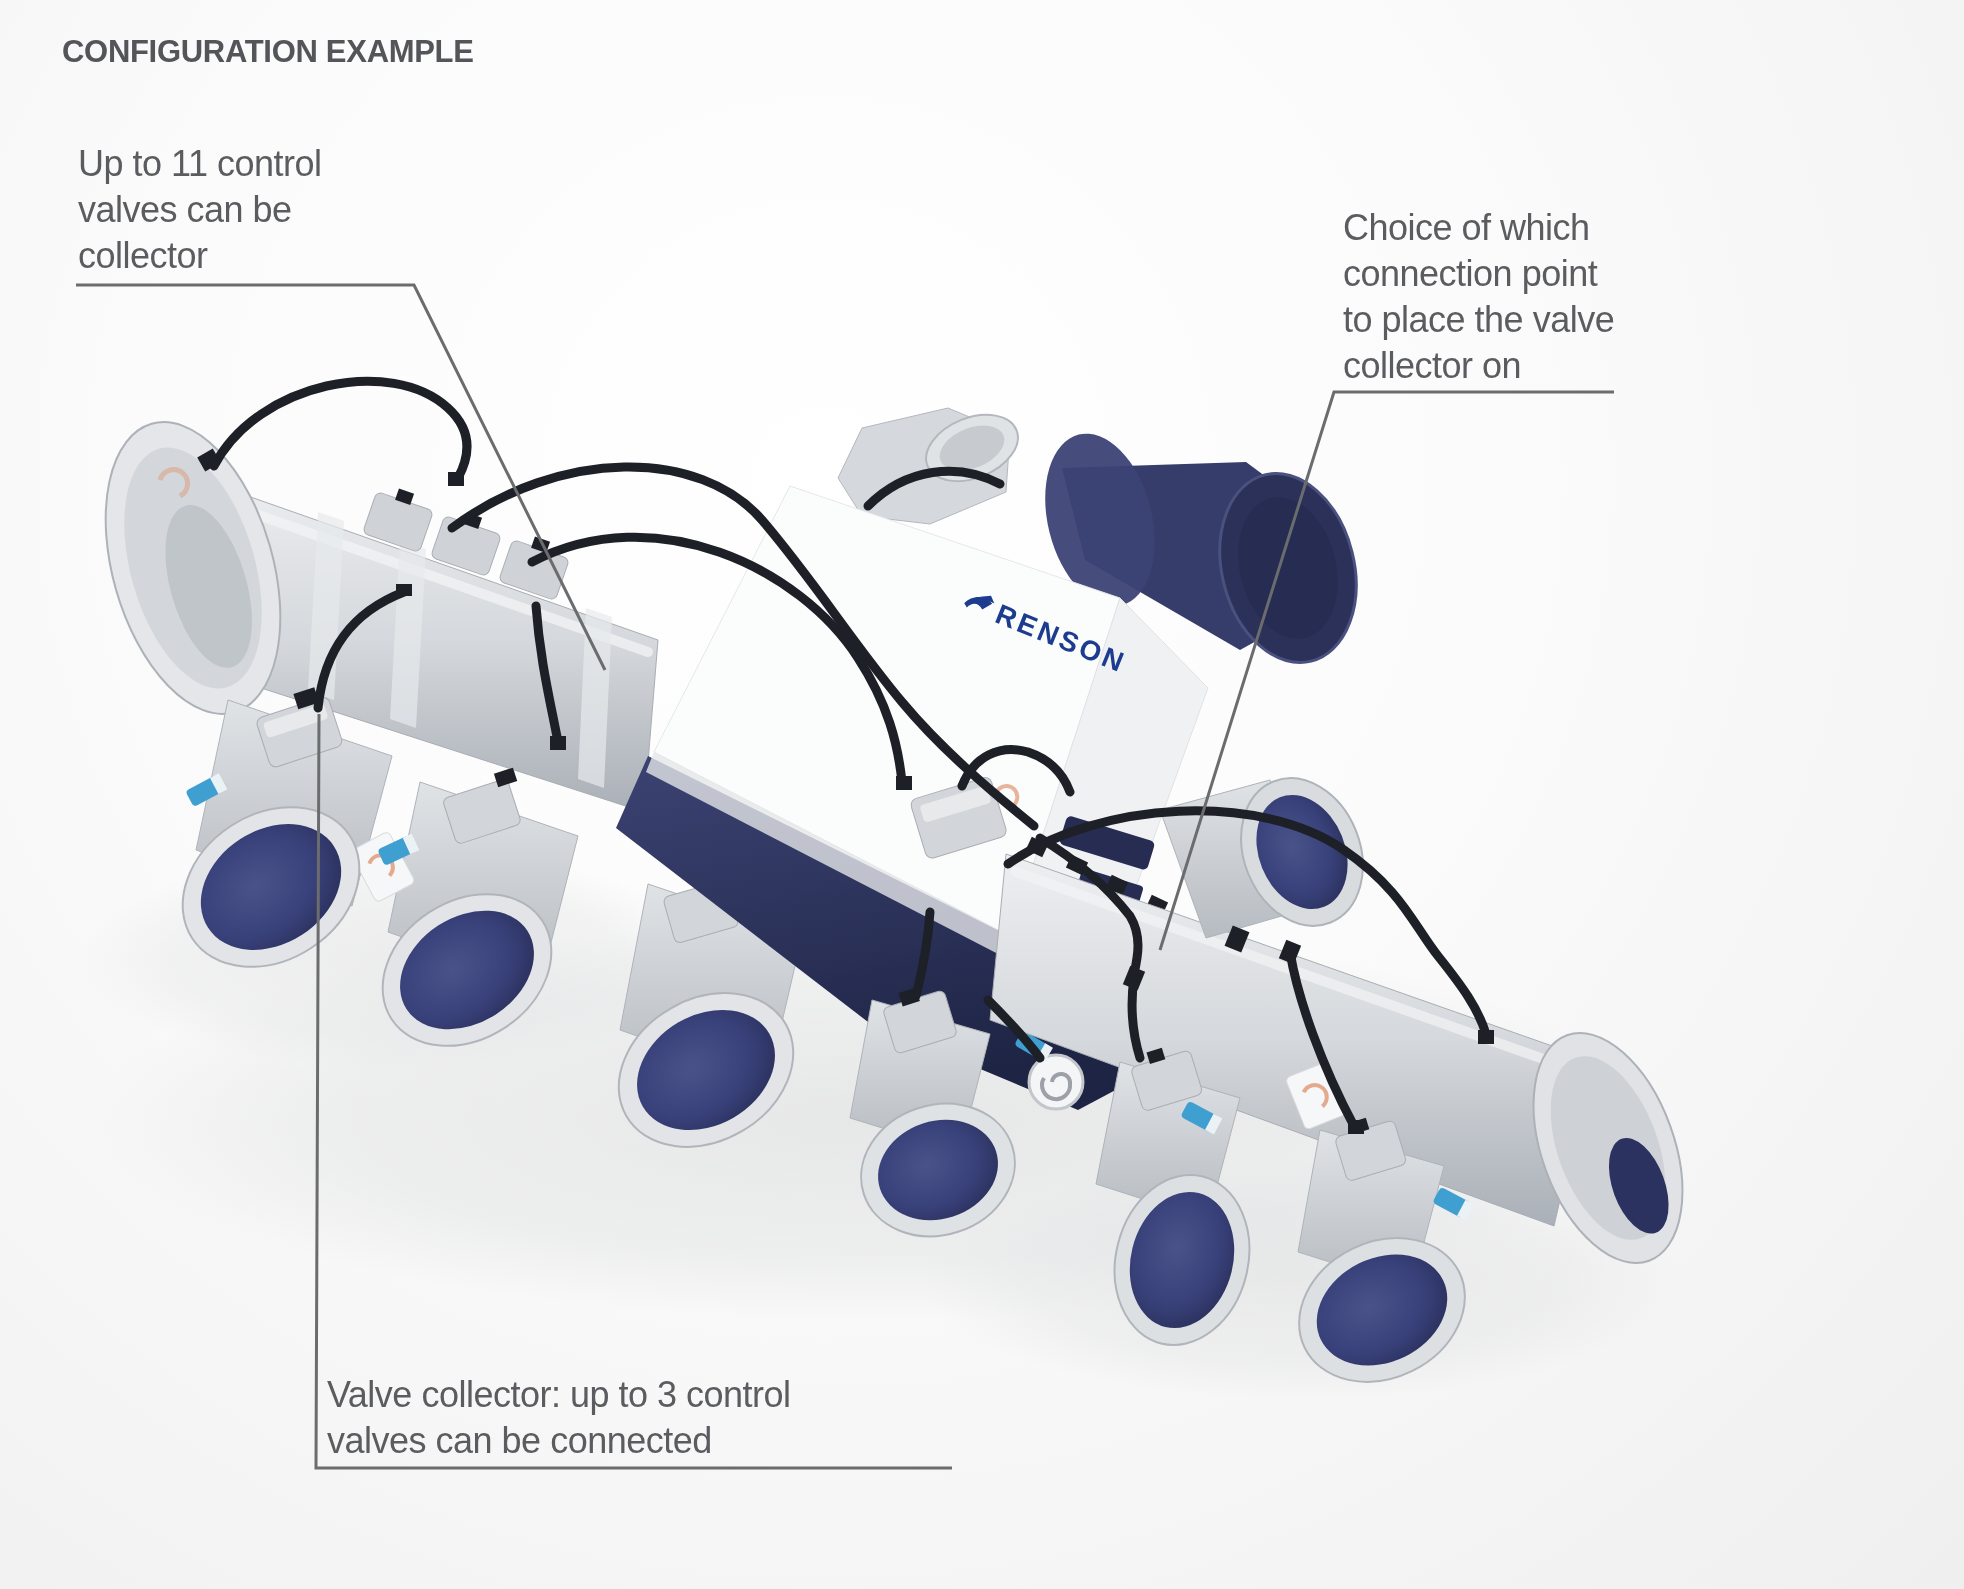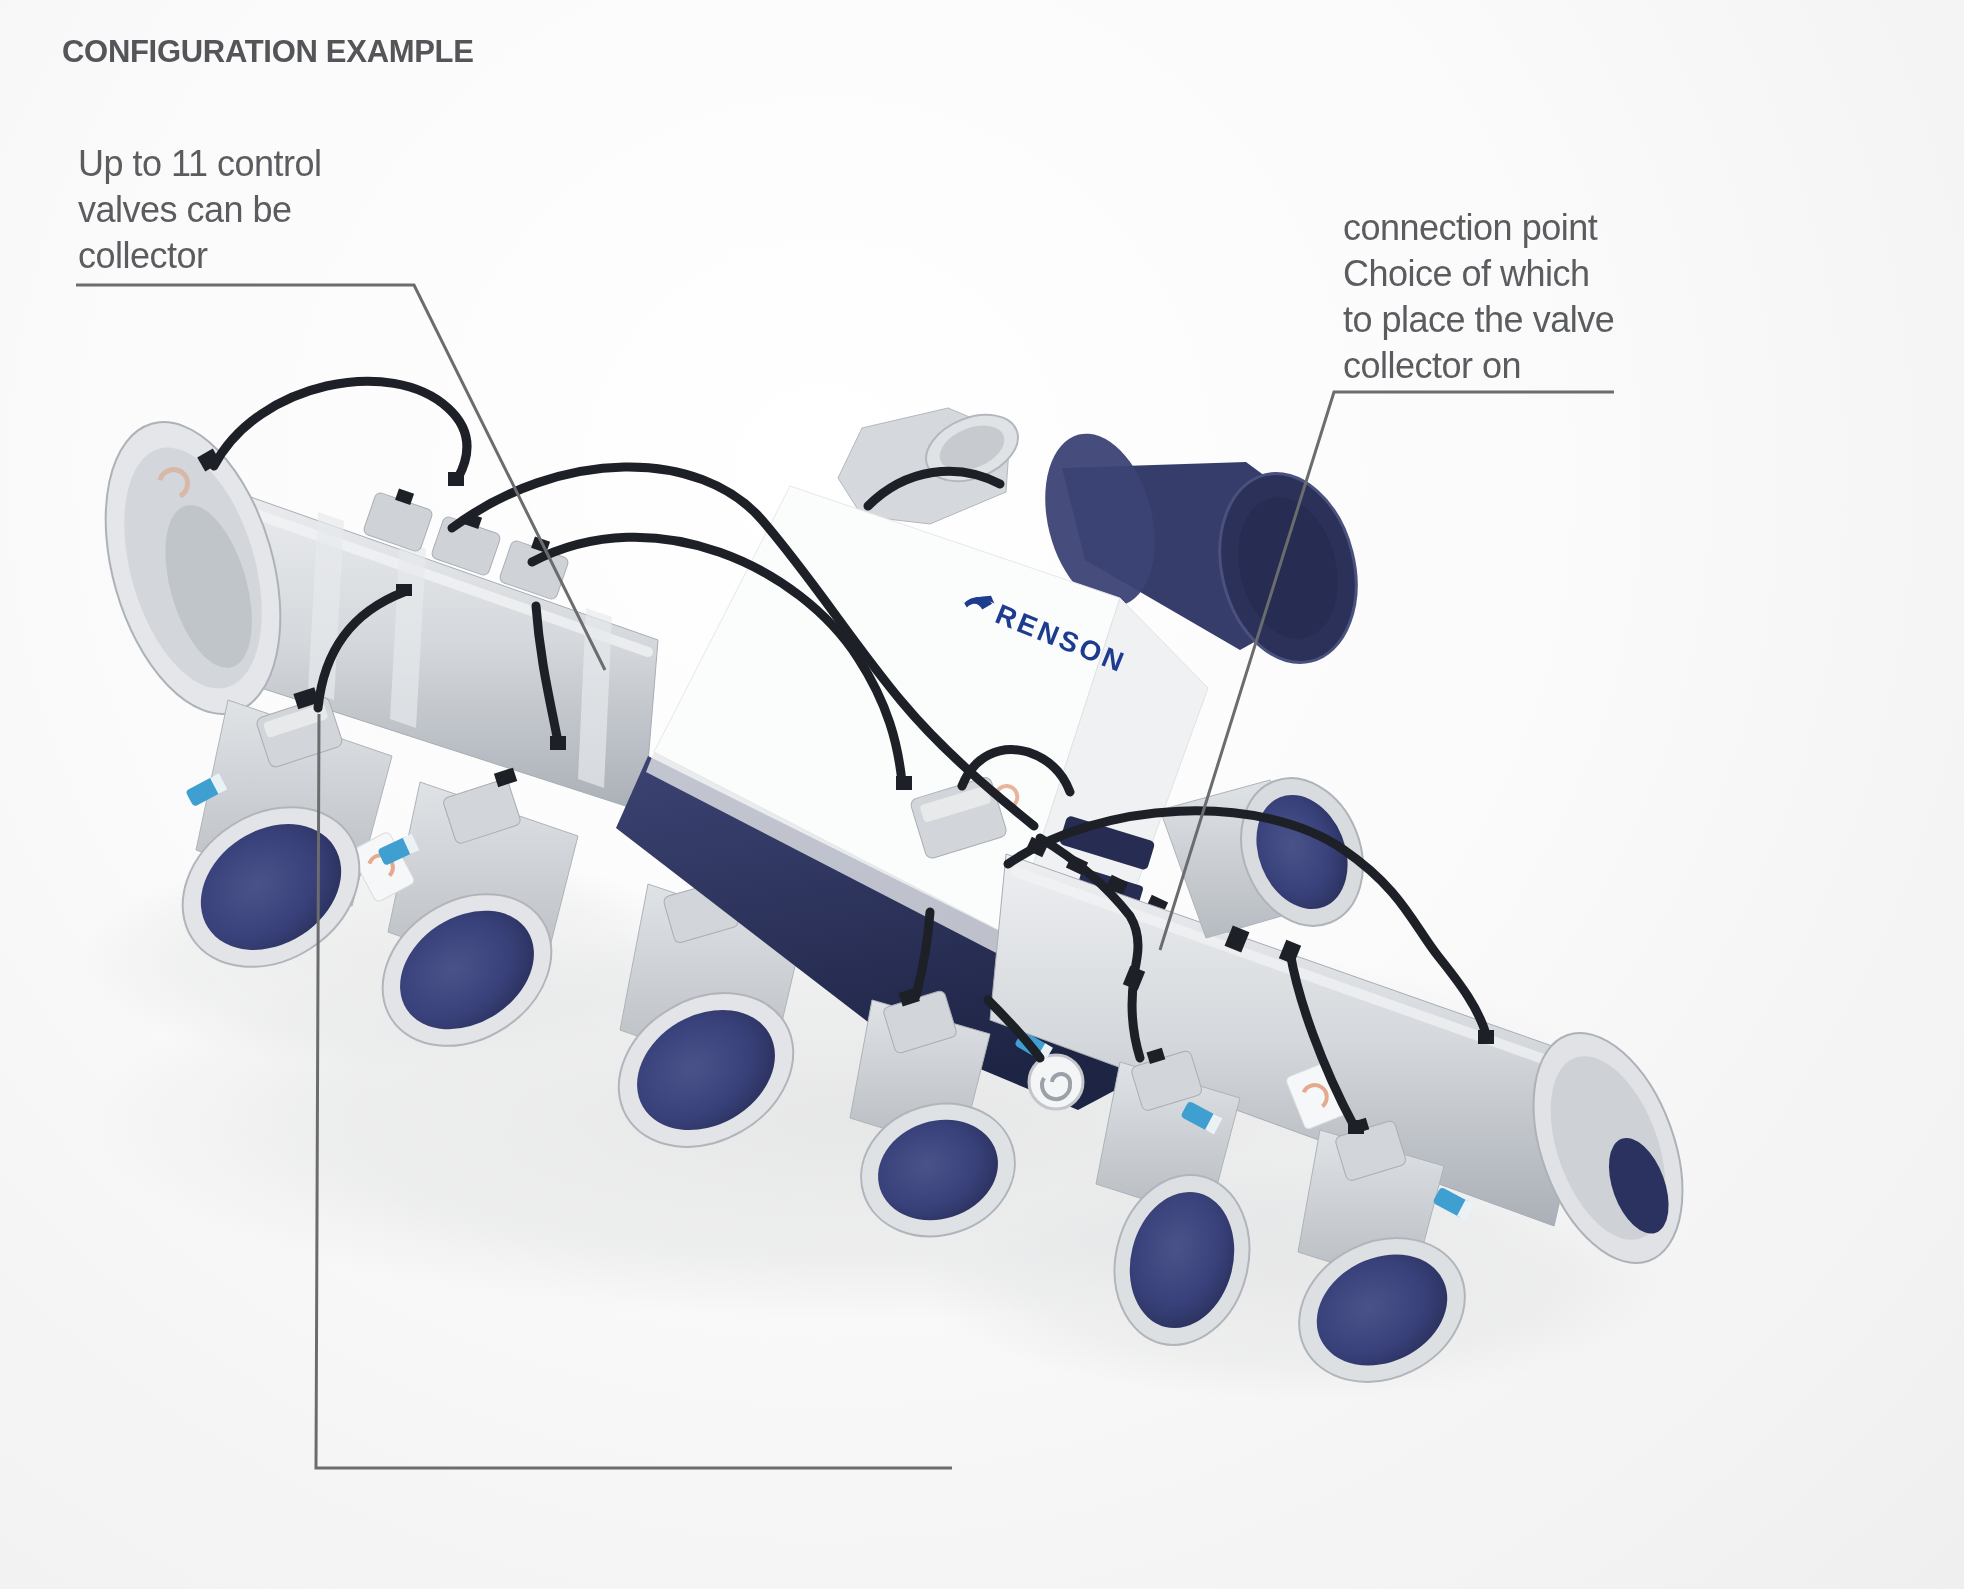--- a/index.html
+++ b/index.html
@@ -302,20 +302,24 @@
 
   <h1 class="page-title">CONFIGURATION EXAMPLE</h1>
 
   <div class="callout" id="co1">
     <div>Up to 11 control</div>
     <div>valves can be</div>
     <div>collector</div>
   </div>
 
   <div class="callout" id="co2">
+    <div>Choice of which</div>
     <div>connection point</div>
-    <div>Choice of which</div>
     <div>to place the valve</div>
     <div>collector on</div>
   </div>
 
+  <div class="callout" id="co3">
+    <div>Valve collector: up to 3 control</div>
+    <div>valves can be connected</div>
+  </div>
 
 </div>
 
 </body></html>

